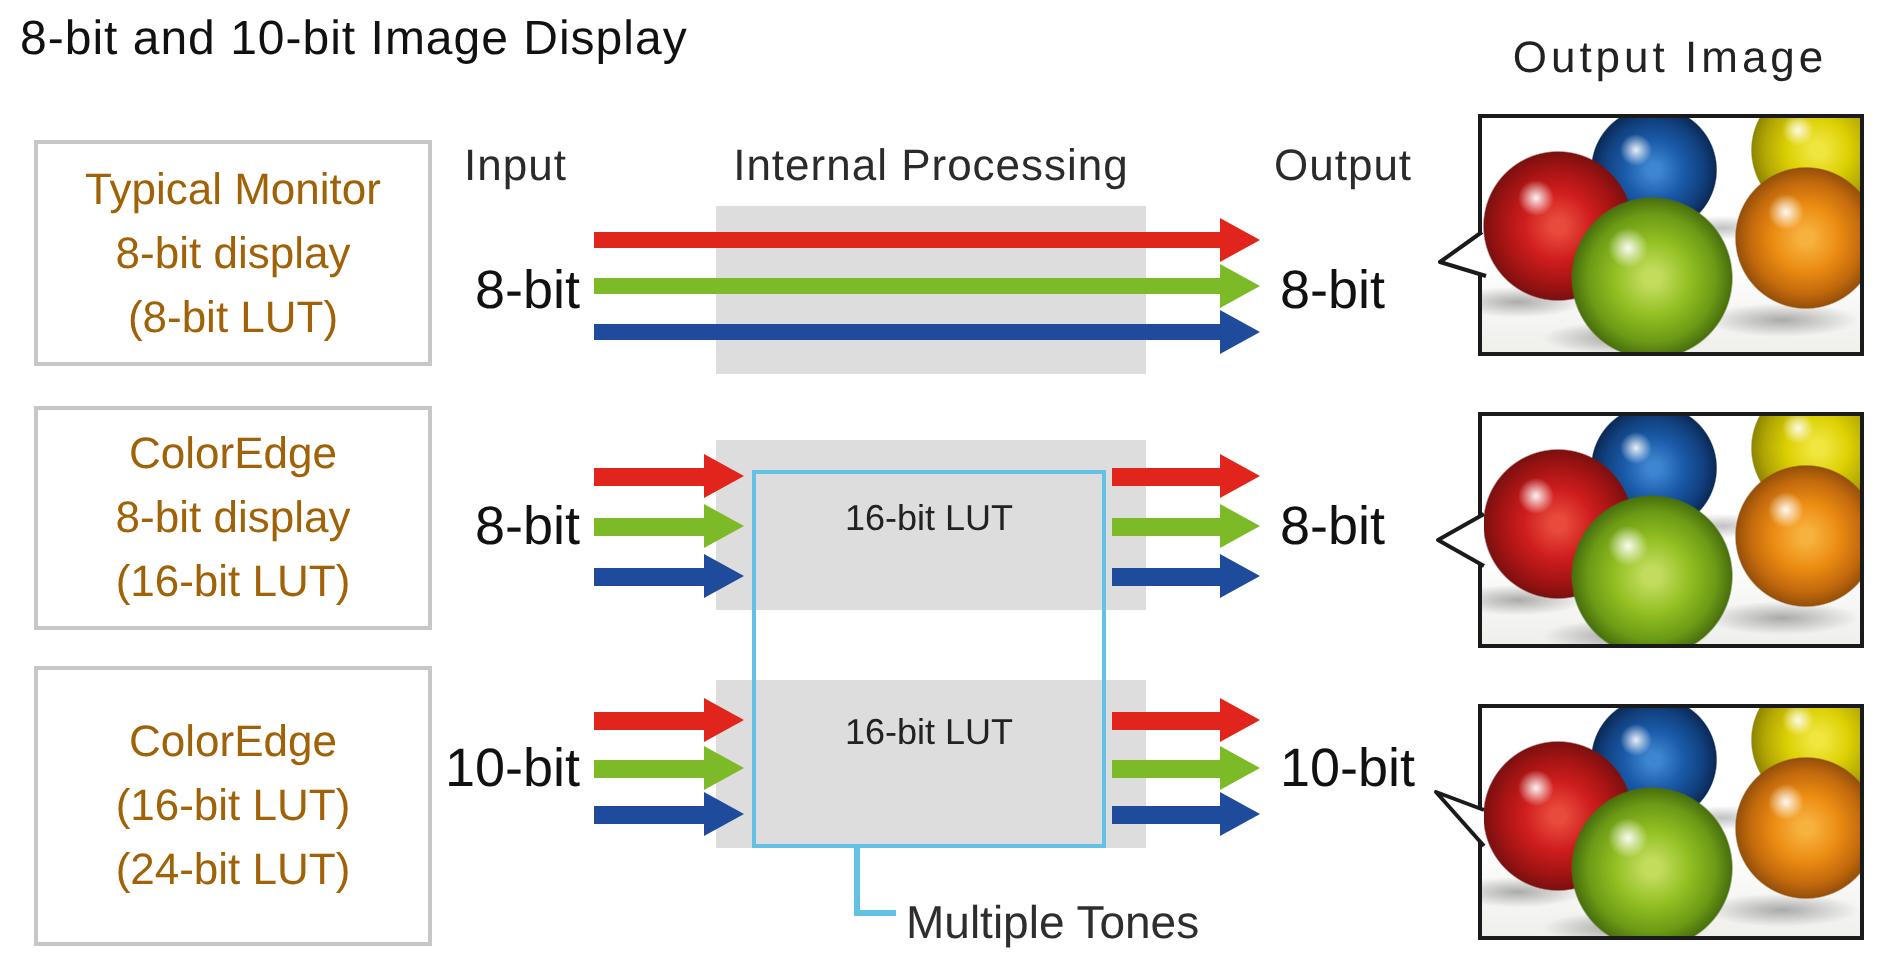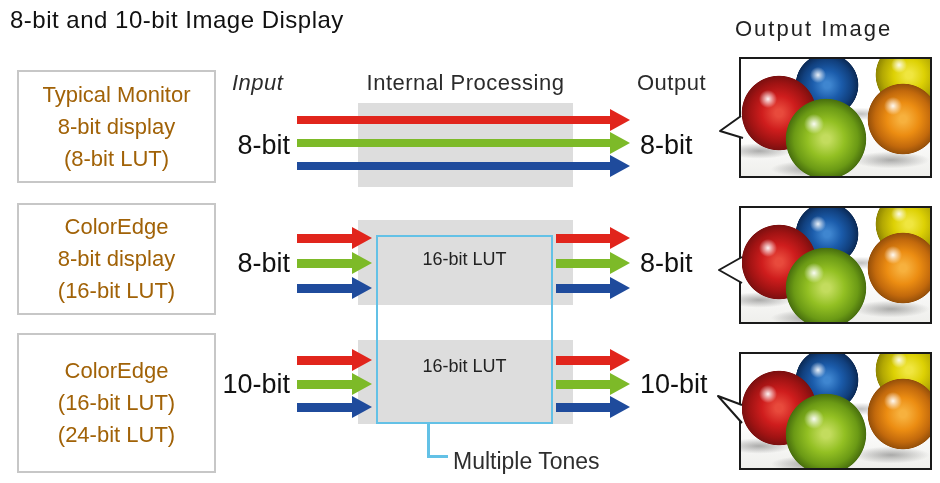--- a/index.html
+++ b/index.html
@@ -6,21 +6,21 @@
   .canvas {
     position:relative; width:940px; height:483px; overflow:hidden;
     background:#ffffff; font-family:"Liberation Sans", sans-serif;
   }
   .title {
     position:absolute; left:10px; top:6px; font-size:24px; color:#111;
     letter-spacing:0.5px; font-weight:500;
   }
   .col-header { position:absolute; top:70px; font-size:22px; color:#2b2b2b; letter-spacing:0.5px; }
   .output-image-label {
-    position:absolute; left:735px; top:16px; width:200px; 
+    position:absolute; left:735px; top:16px; width:200px; text-align:center;
     font-size:22px; color:#222; letter-spacing:2px;
   }
   .mon-box {
     position:absolute; left:17px; width:199px; box-sizing:border-box;
     border:2px solid #c7c7c7; background:#fff; z-index:1;
     display:flex; flex-direction:column; justify-content:center;
     text-align:center; font-size:22px; color:#a16207; line-height:32px;
   }
   .gray-box { position:absolute; left:358px; width:215px; background:var(--processing-box,#ddd); z-index:1; }
   .lut-box {
@@ -81,21 +81,21 @@
   .tail { position:absolute; z-index:4; }
 </style>
 </head>
 <body>
 
 <div class="canvas">
 
   <div class="title">8-bit and 10-bit Image Display</div>
   <div class="output-image-label">Output Image</div>
 
-  <div class="col-header" style="left:232px;font-style:italic;">Input</div>
+  <div class="col-header" style="left:232px;">Input</div>
   <div class="col-header" style="left:358px; width:215px; text-align:center;">Internal Processing</div>
   <div class="col-header" style="left:637px;">Output</div>
 
   <div class="mon-box" style="top:70px; height:113px;">
     <div>Typical Monitor</div>
     <div>8-bit display</div>
     <div>(8-bit LUT)</div>
   </div>
   <div class="mon-box" style="top:203px; height:112px;">
     <div>ColorEdge</div>

